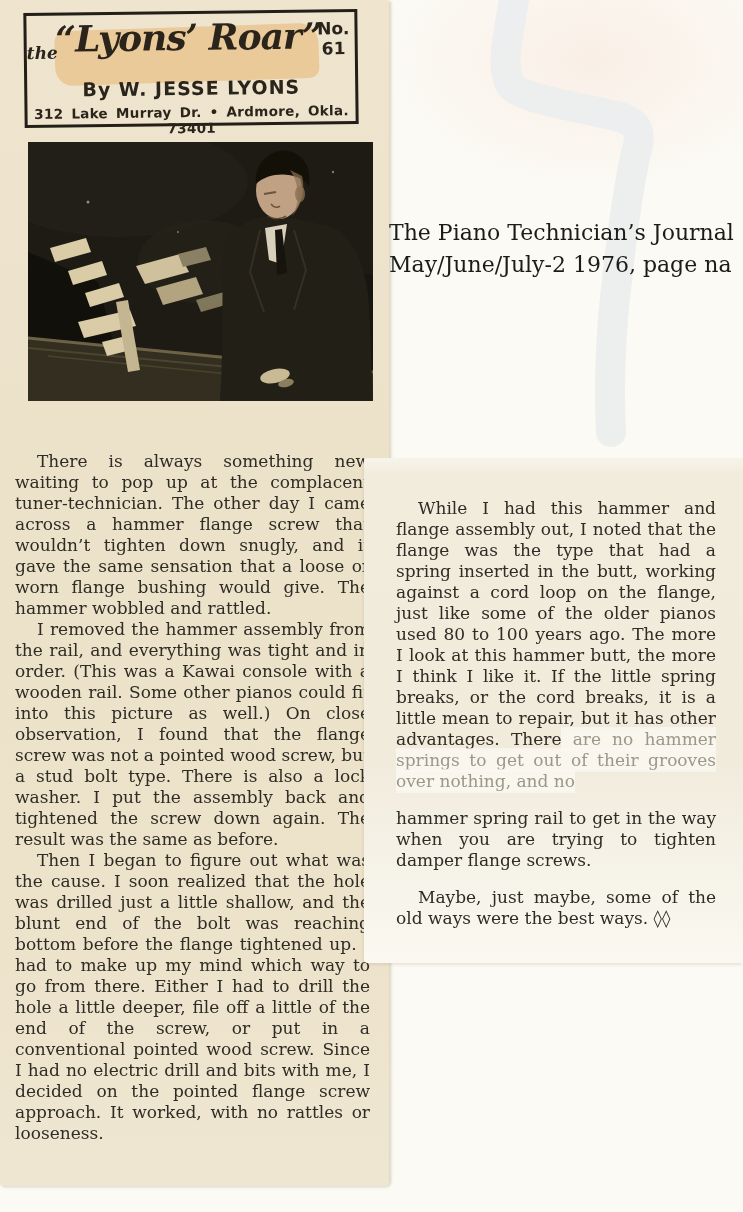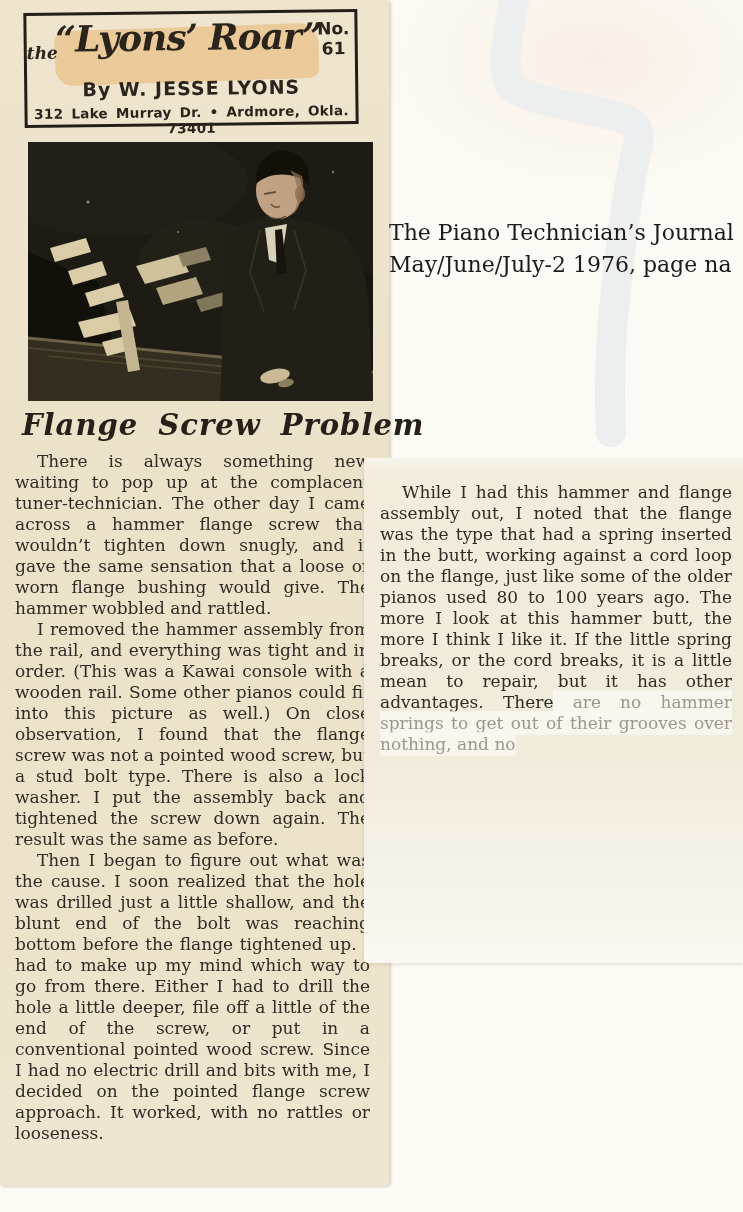--- a/index.html
+++ b/index.html
@@ -79,21 +79,21 @@
     position:absolute;left:364px;top:458px;width:379px;height:505px;
     background:linear-gradient(180deg,#f6f4ea 0px,#f2ecdd 16px,#f1ebdc 300px,#f6f3e9 420px,#faf8f0 100%);
     box-shadow:-1px 2px 3px rgba(150,130,95,0.18);
     border-radius:3px 0 0 4px;
   }
   .body-right{
     position:absolute;left:16px;top:24px;width:352px;
     font:17px/21px "DejaVu Serif", serif;color:#2f2c25;
     text-align:justify;
   }
-  .body-right p{margin:0;}
+  .body-right p{margin:16px;}
   .body-right p.indent{text-indent:22px;}
   .body-right p.cont{margin-top:7px;}
   .body-right p.last{margin-top:2px;text-indent:22px;}
   .faded{
     color:#9c978a;
     background:rgba(250,248,241,0.85);
     box-shadow:0 2px 0 rgba(250,248,241,0.7), 0 -2px 0 rgba(250,248,241,0.7);
     -webkit-box-decoration-break:clone;box-decoration-break:clone;
   }
 
@@ -170,28 +170,29 @@
       <path d="M243,62 C246,66 250,66 252,64" stroke="#6b533c" stroke-width="1.5" fill="none"></path>
       <path d="M240,74 C246,78 254,77 258,74" stroke="#5c4631" stroke-width="1.5" fill="none"></path>
       <ellipse cx="272" cy="52" rx="5" ry="8" fill="#8d7053" opacity=".8"></ellipse>
       <ellipse cx="247" cy="234" rx="15" ry="7" fill="#c9b995" transform="rotate(-12 247 234)"></ellipse>
       <ellipse cx="258" cy="241" rx="8" ry="4" fill="#a6966f" transform="rotate(-12 258 241)" opacity=".8"></ellipse>
       <circle cx="60" cy="60" r="1.5" fill="#ddd3b4" opacity=".6"></circle>
       <circle cx="305" cy="30" r="1.2" fill="#ddd3b4" opacity=".5"></circle>
       <circle cx="150" cy="90" r="1" fill="#ddd3b4" opacity=".5"></circle>
     </svg>
 
-    <div class="headline">Flange Screw Problem</div>
 
     <div class="body-left">
       <p>There is always something new waiting to pop up at the complacent tuner-technician. The other day I came across a hammer flange screw that wouldn’t tighten down snugly, and it gave the same sensation that a loose or worn flange bushing would give. The hammer wobbled and rattled.</p>
       <p>I removed the hammer assembly from the rail, and everything was tight and in order. (This was a Kawai console with a wooden rail. Some other pianos could fit into this picture as well.)  On close observation, I found that the flange screw was not a pointed wood screw, but a stud bolt type. There is also a lock washer. I put the assembly back and tightened the screw down again. The result was the same as before.</p>
       <p>Then I began to figure out what was the cause. I soon realized that the hole was drilled just a little shallow, and the blunt end of the bolt was reaching bottom before the flange tightened up. I had to make up my mind which way to go from there. Either I had to drill the hole a little deeper, file off a little of the end of the screw, or put in a conventional pointed wood screw. Since I had no electric drill and bits with me, I decided on the pointed flange screw approach. It worked, with no rattles or looseness.</p>
     </div>
   </div>
 
   <div class="clip-right">
     <div class="body-right">
       <p class="indent"><span>While I had this hammer and flange assembly out, I noted that the flange was the type that had a spring inserted in the butt, working against a cord loop on the flange, just like some of the older pianos used 80 to 100 years ago. The more I look at this hammer butt, the more I think I like it. If the little spring breaks, or the cord breaks, it is a little mean to repair, but it has other advantages. There</span><span class="faded"> are no hammer springs to get out of their grooves over nothing, and no</span></p>
+      <p class="cont">hammer spring rail to get in the way when you are trying to tighten damper flange screws.</p>
+      <p class="last">Maybe, just maybe, some of the old ways were the best ways. ◊◊</p>
     </div>
   </div>
 
 </div>
 
 </body></html>

